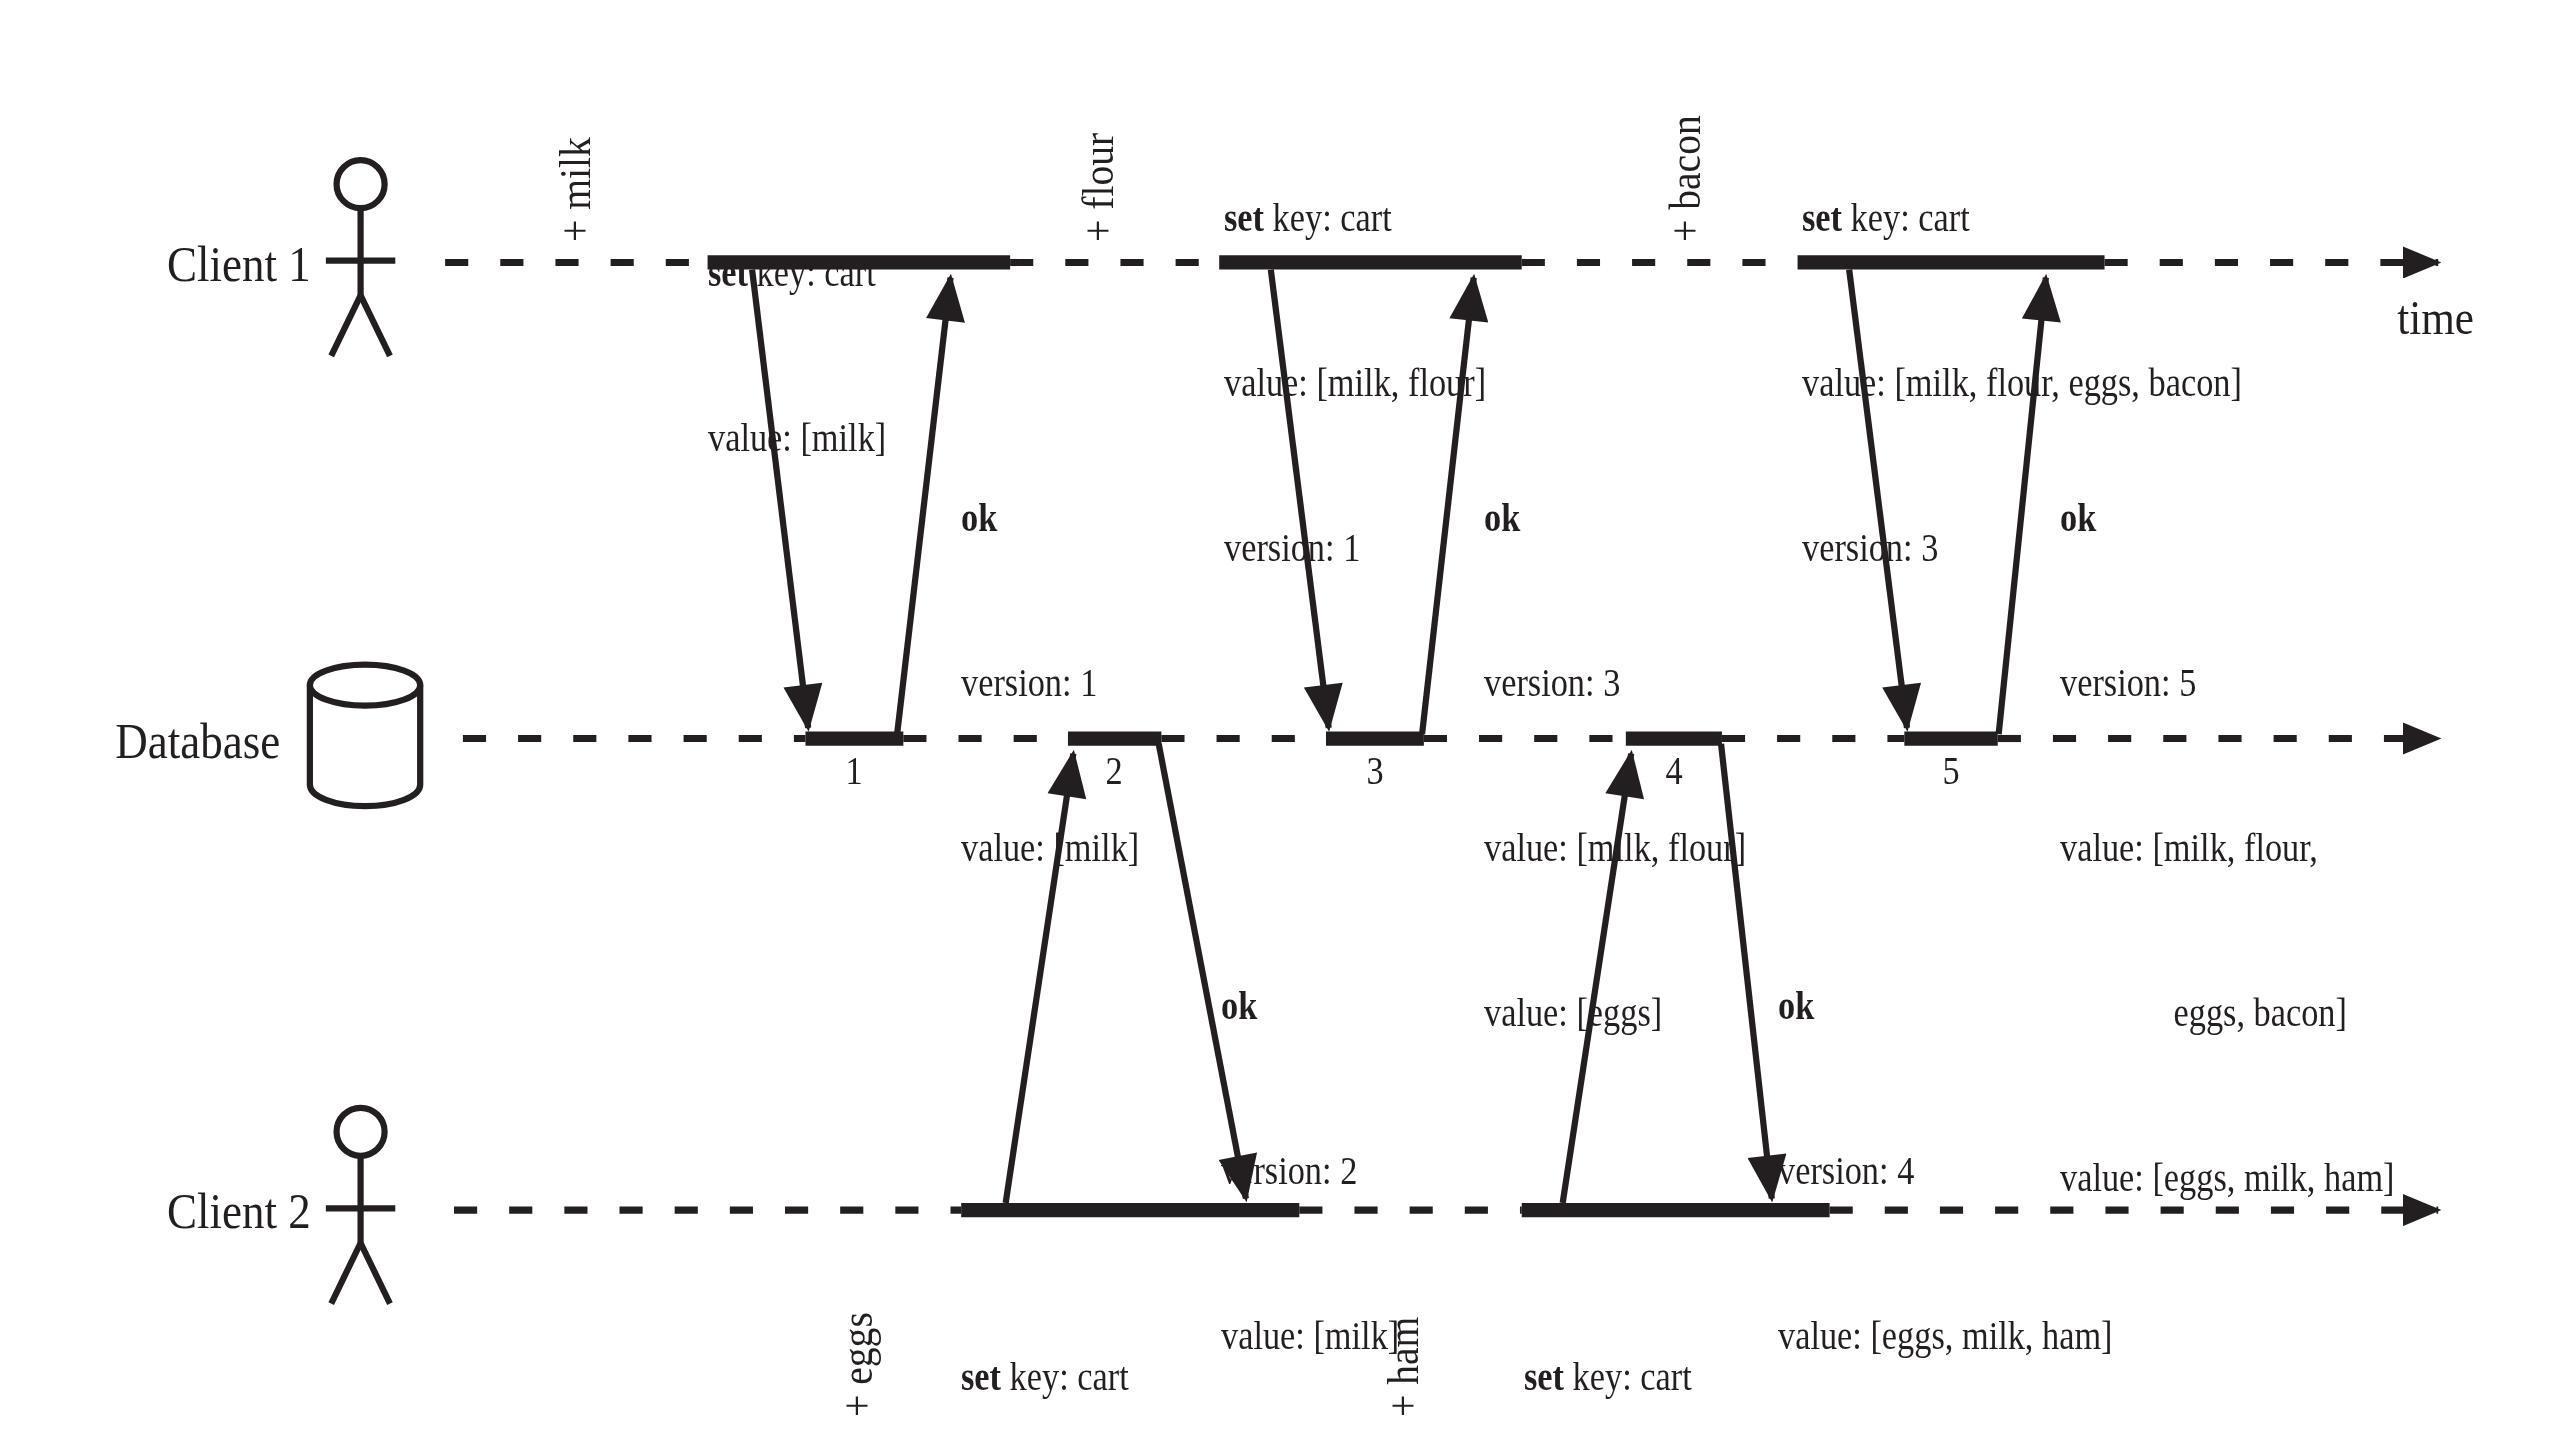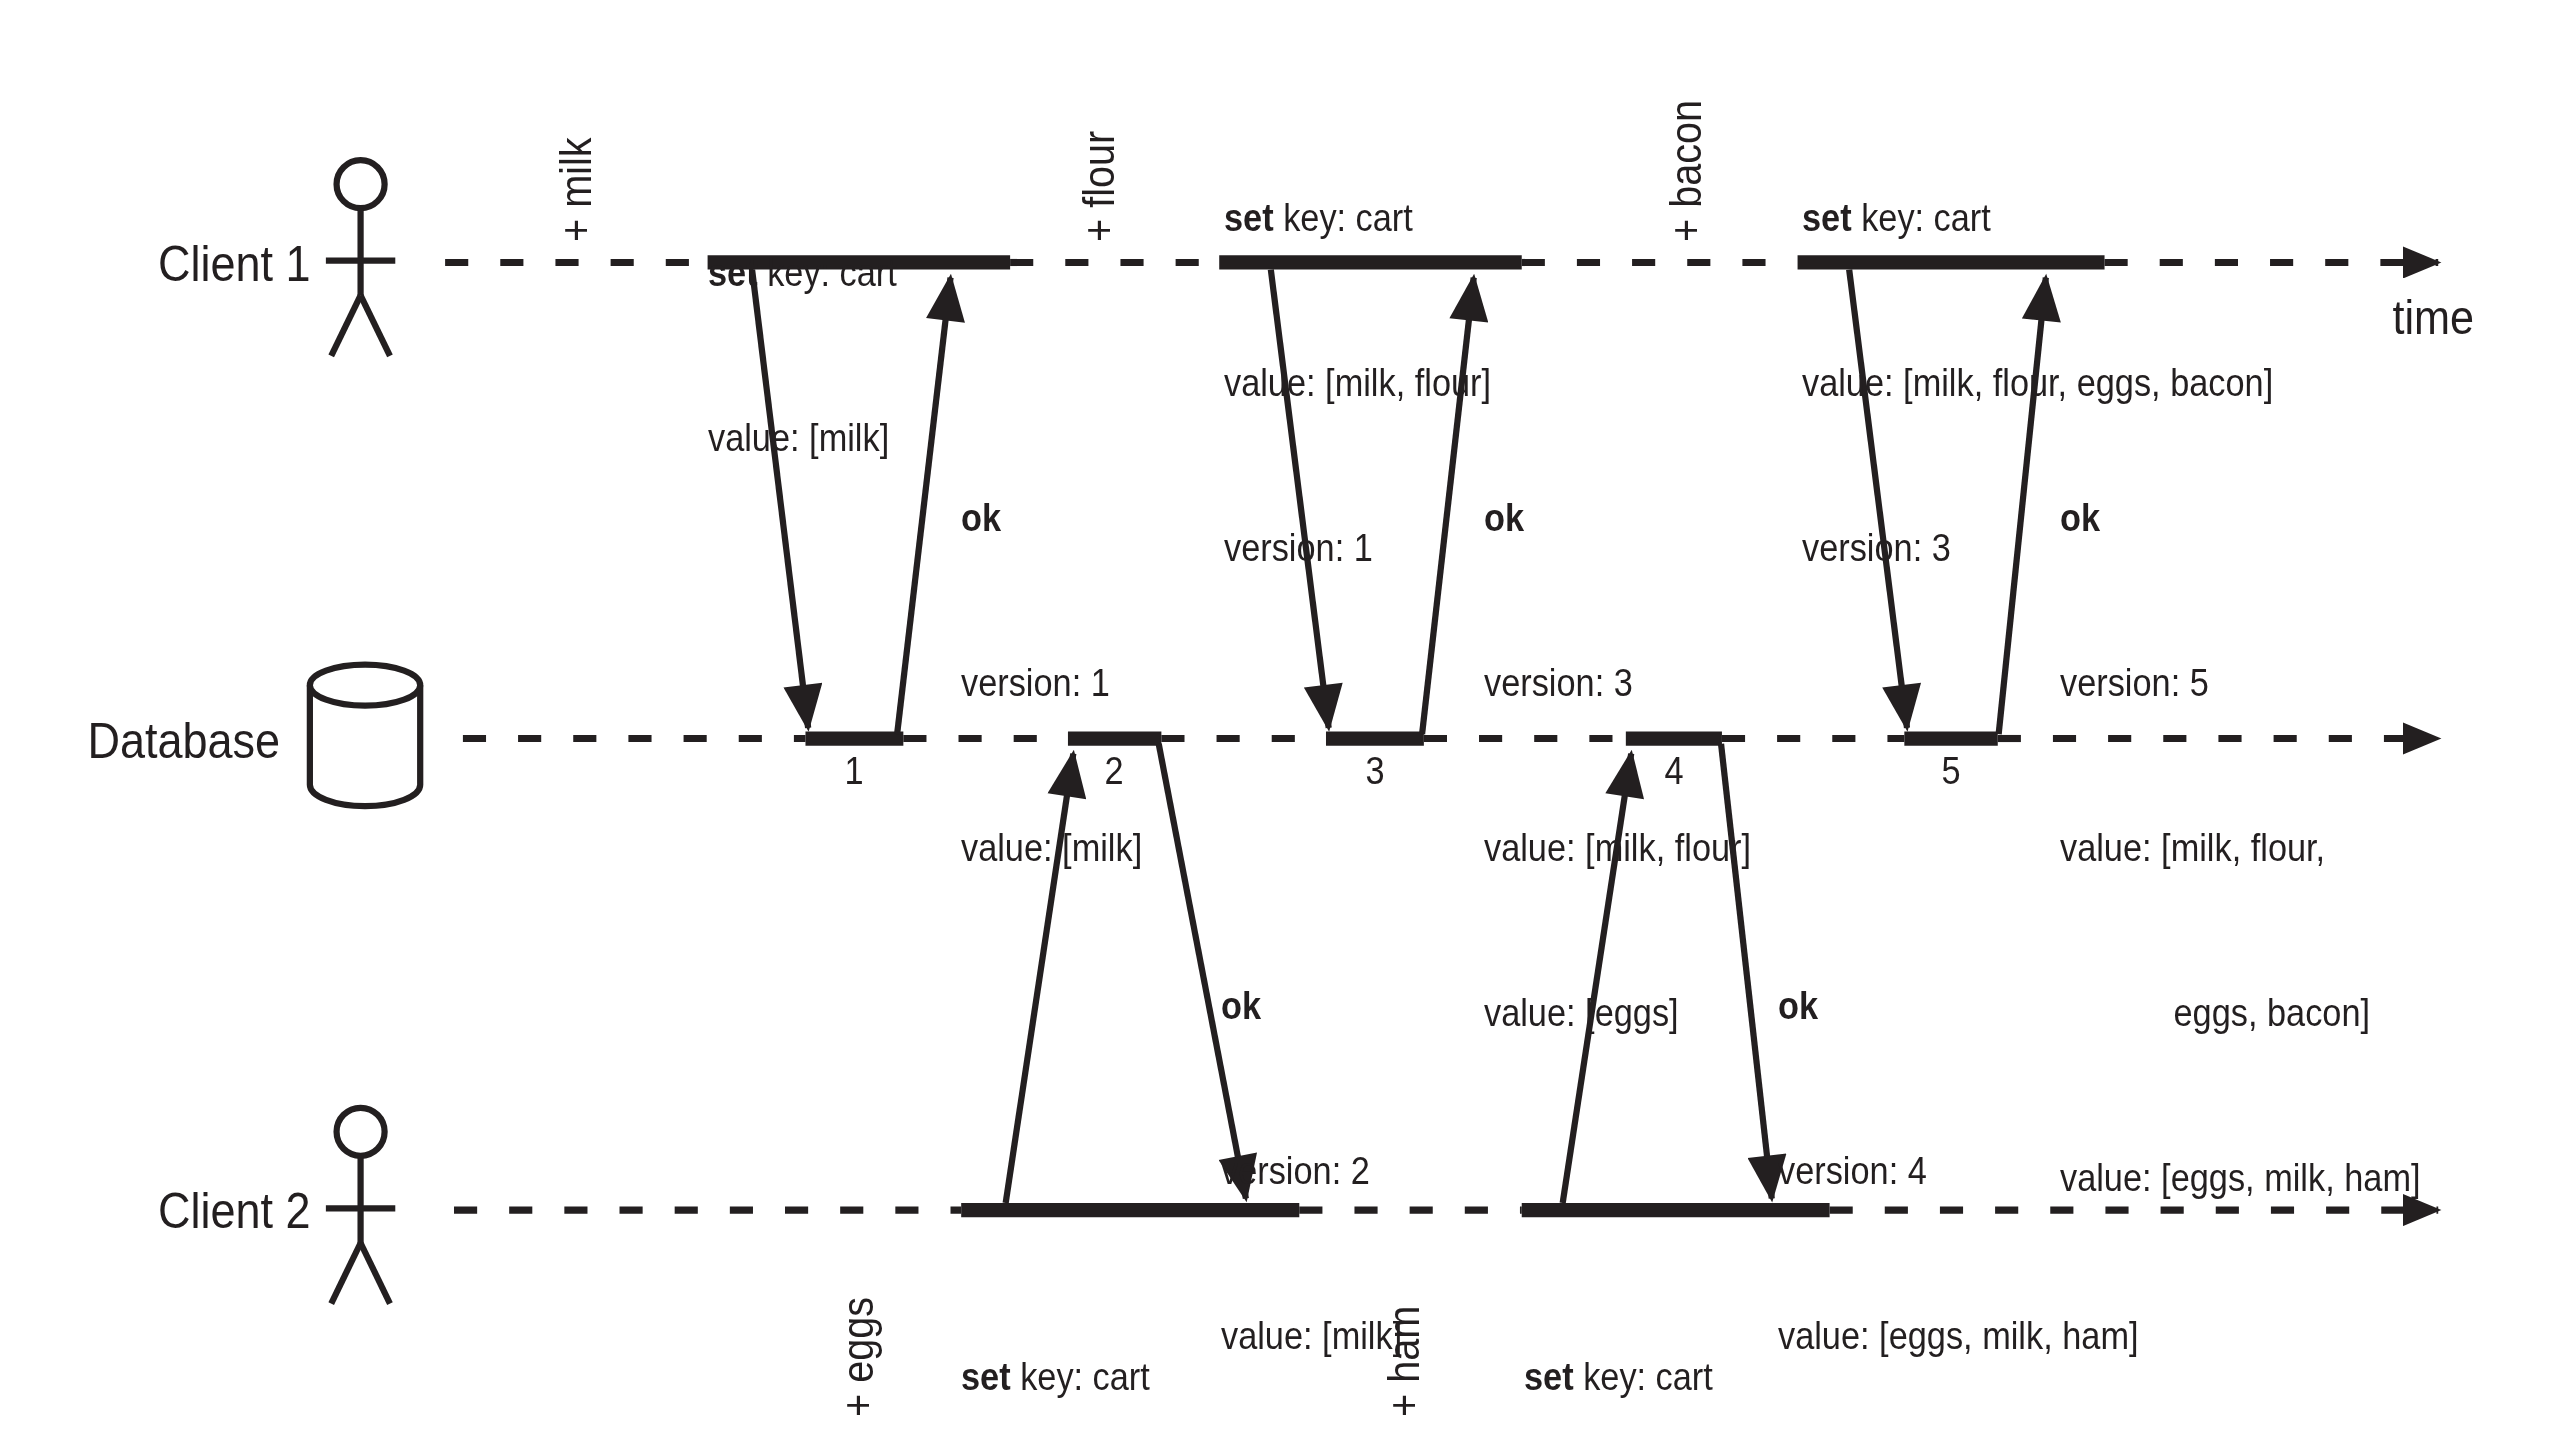--- a/index.html
+++ b/index.html
@@ -1,17 +1,17 @@
 <!DOCTYPE html>
 <html style="font-size:14.2px"><head>
 <meta charset="utf-8">
 <style>
   html,body{margin:0;padding:0;background:#ffffff;}
   .stage{position:relative;width:2563px;height:1453px;background:#fff;overflow:hidden;
-         font-family:Liberation Sans, sans-serif;color:#231f20;}
+         font-family:Liberation Serif, serif;color:#231f20;}
   .stage svg{position:absolute;left:0;top:0;}
   .msg{position:absolute;font-size:39px;line-height:55px;transform-origin:0 0;
        transform:scaleX(0.88);white-space:pre;}
   .ln{white-space:pre;}
   .b{font-weight:bold;}
   .ind{padding-left:129px;}
   .lane-label{position:absolute;font-size:50px;line-height:50px;text-align:right;
        transform-origin:100% 0;transform:scaleX(0.9);white-space:pre;}
   .time-label{position:absolute;font-size:48px;line-height:48px;text-align:right;
        transform-origin:100% 0;transform:scaleX(0.9);}

